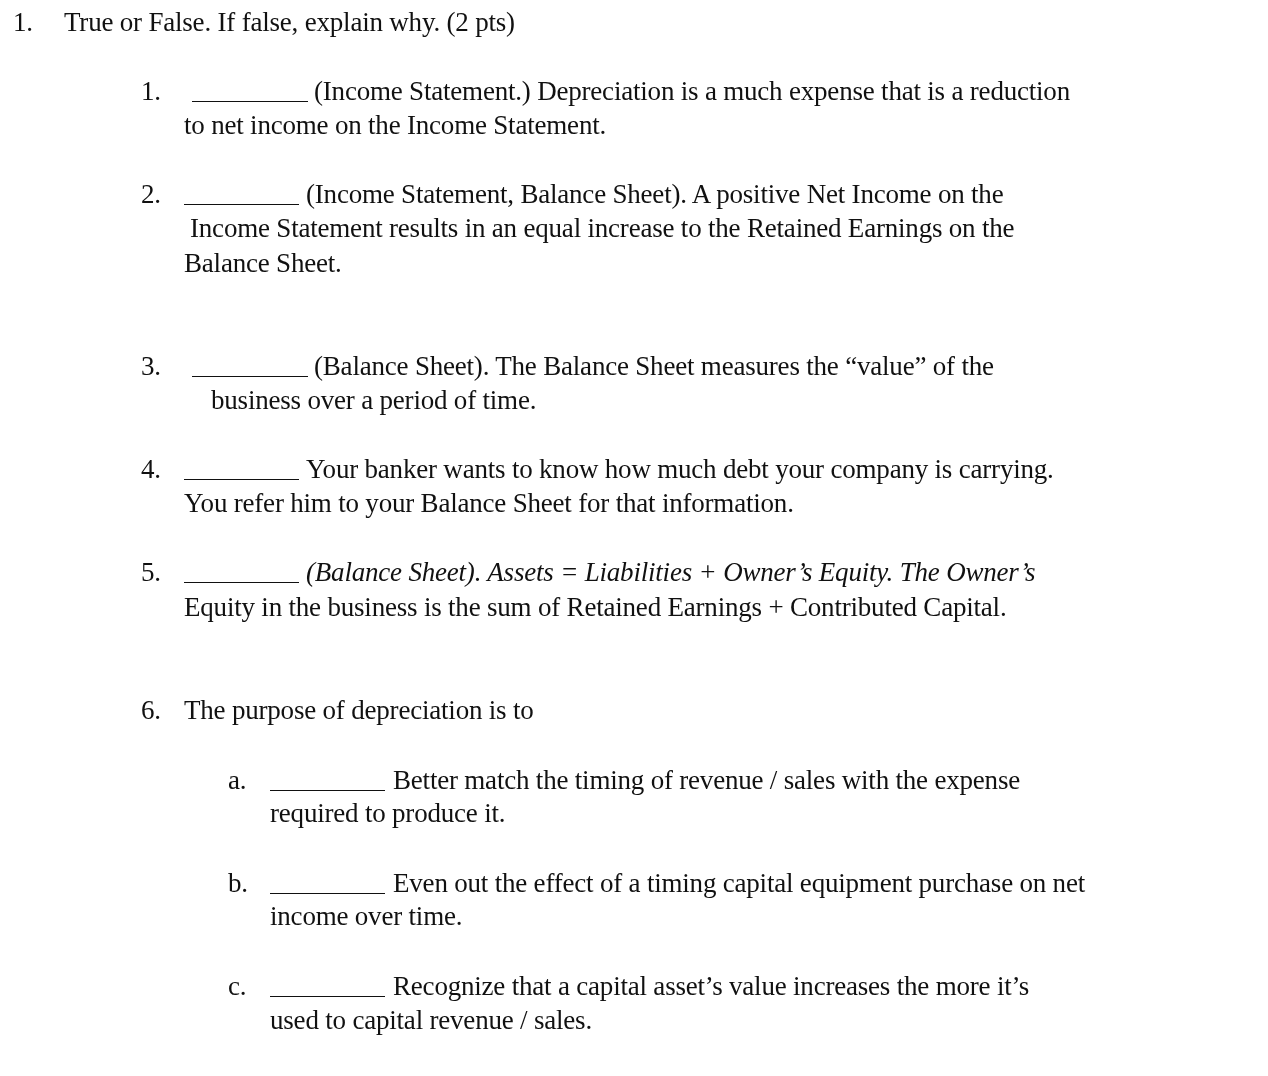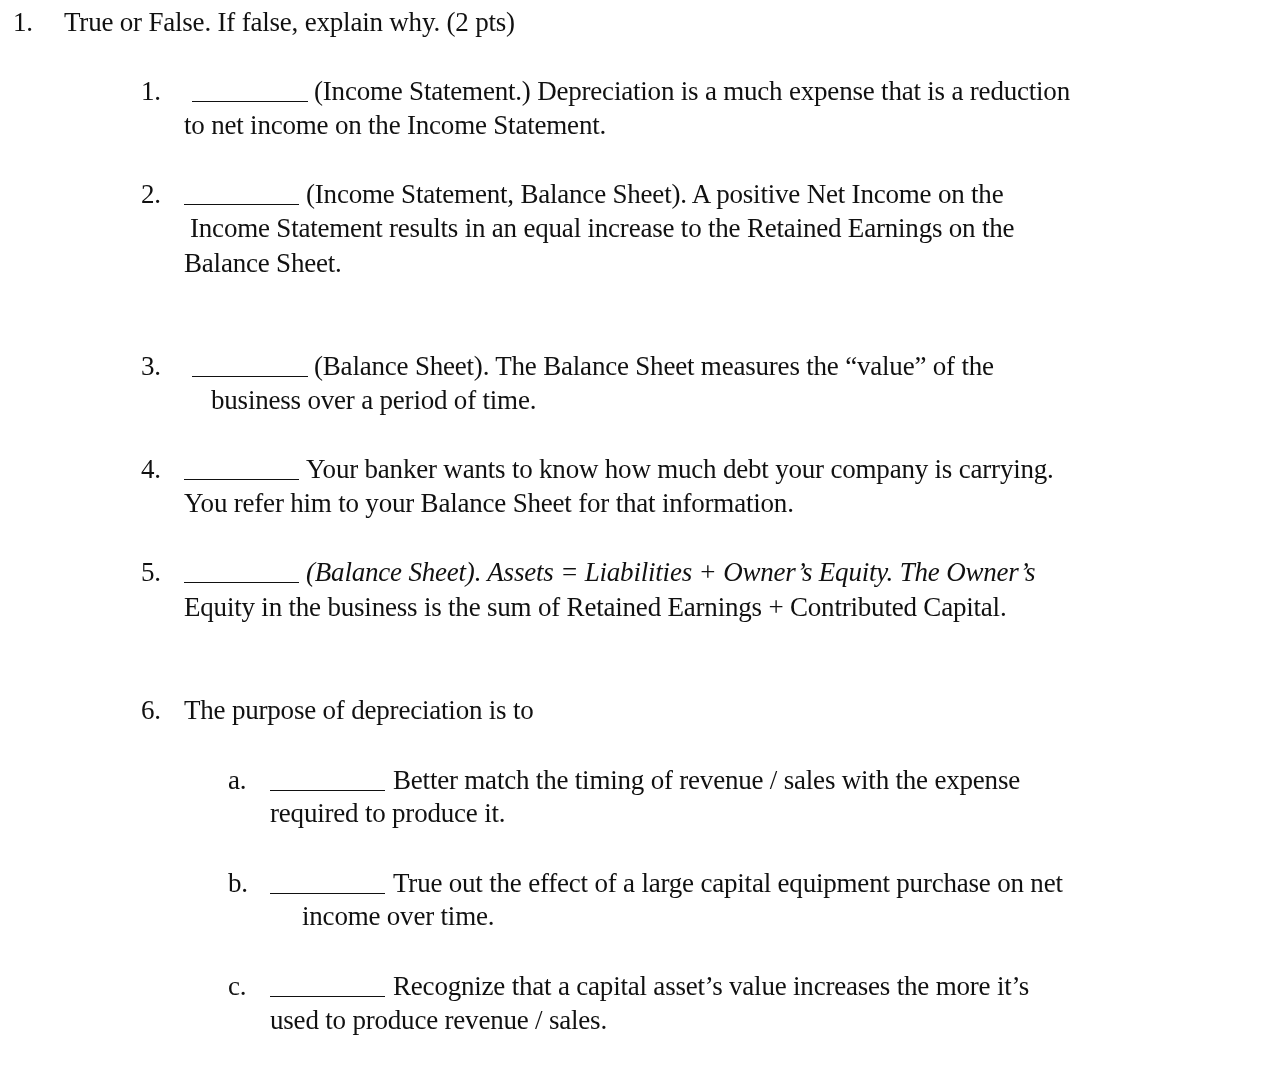--- a/index.html
+++ b/index.html
@@ -59,23 +59,23 @@
   <div>
     <span class="ln" style="left:228px;top:764px;">a.</span>
     <span class="blank" style="left:270px;top:790px;width:115px;"></span>
     <span class="ln" style="left:393px;top:764px;">Better match the timing of revenue / sales with the expense</span>
     <span class="ln" style="left:270px;top:797px;">required to produce it.</span>
   </div>
 
   <div>
     <span class="ln" style="left:228px;top:867px;">b.</span>
     <span class="blank" style="left:270px;top:893px;width:115px;"></span>
-    <span class="ln" style="left:393px;top:867px;">True out the effect of a large capital equipment purchase on net</span>
-    <span class="ln" style="left:270px;top:900px;margin-left:32px;">income over time.</span>
+    <span class="ln" style="left:393px;top:867px;">Even out the effect of a timing capital equipment purchase on net</span>
+    <span class="ln" style="left:270px;top:900px;">income over time.</span>
   </div>
 
   <div>
     <span class="ln" style="left:228px;top:970px;">c.</span>
     <span class="blank" style="left:270px;top:996px;width:115px;"></span>
     <span class="ln" style="left:393px;top:970px;">Recognize that a capital asset’s value increases the more it’s</span>
-    <span class="ln" style="left:270px;top:1004px;">used to produce revenue / sales.</span>
+    <span class="ln" style="left:270px;top:1004px;">used to capital revenue / sales.</span>
   </div>
 </div>
 
 </body></html>

